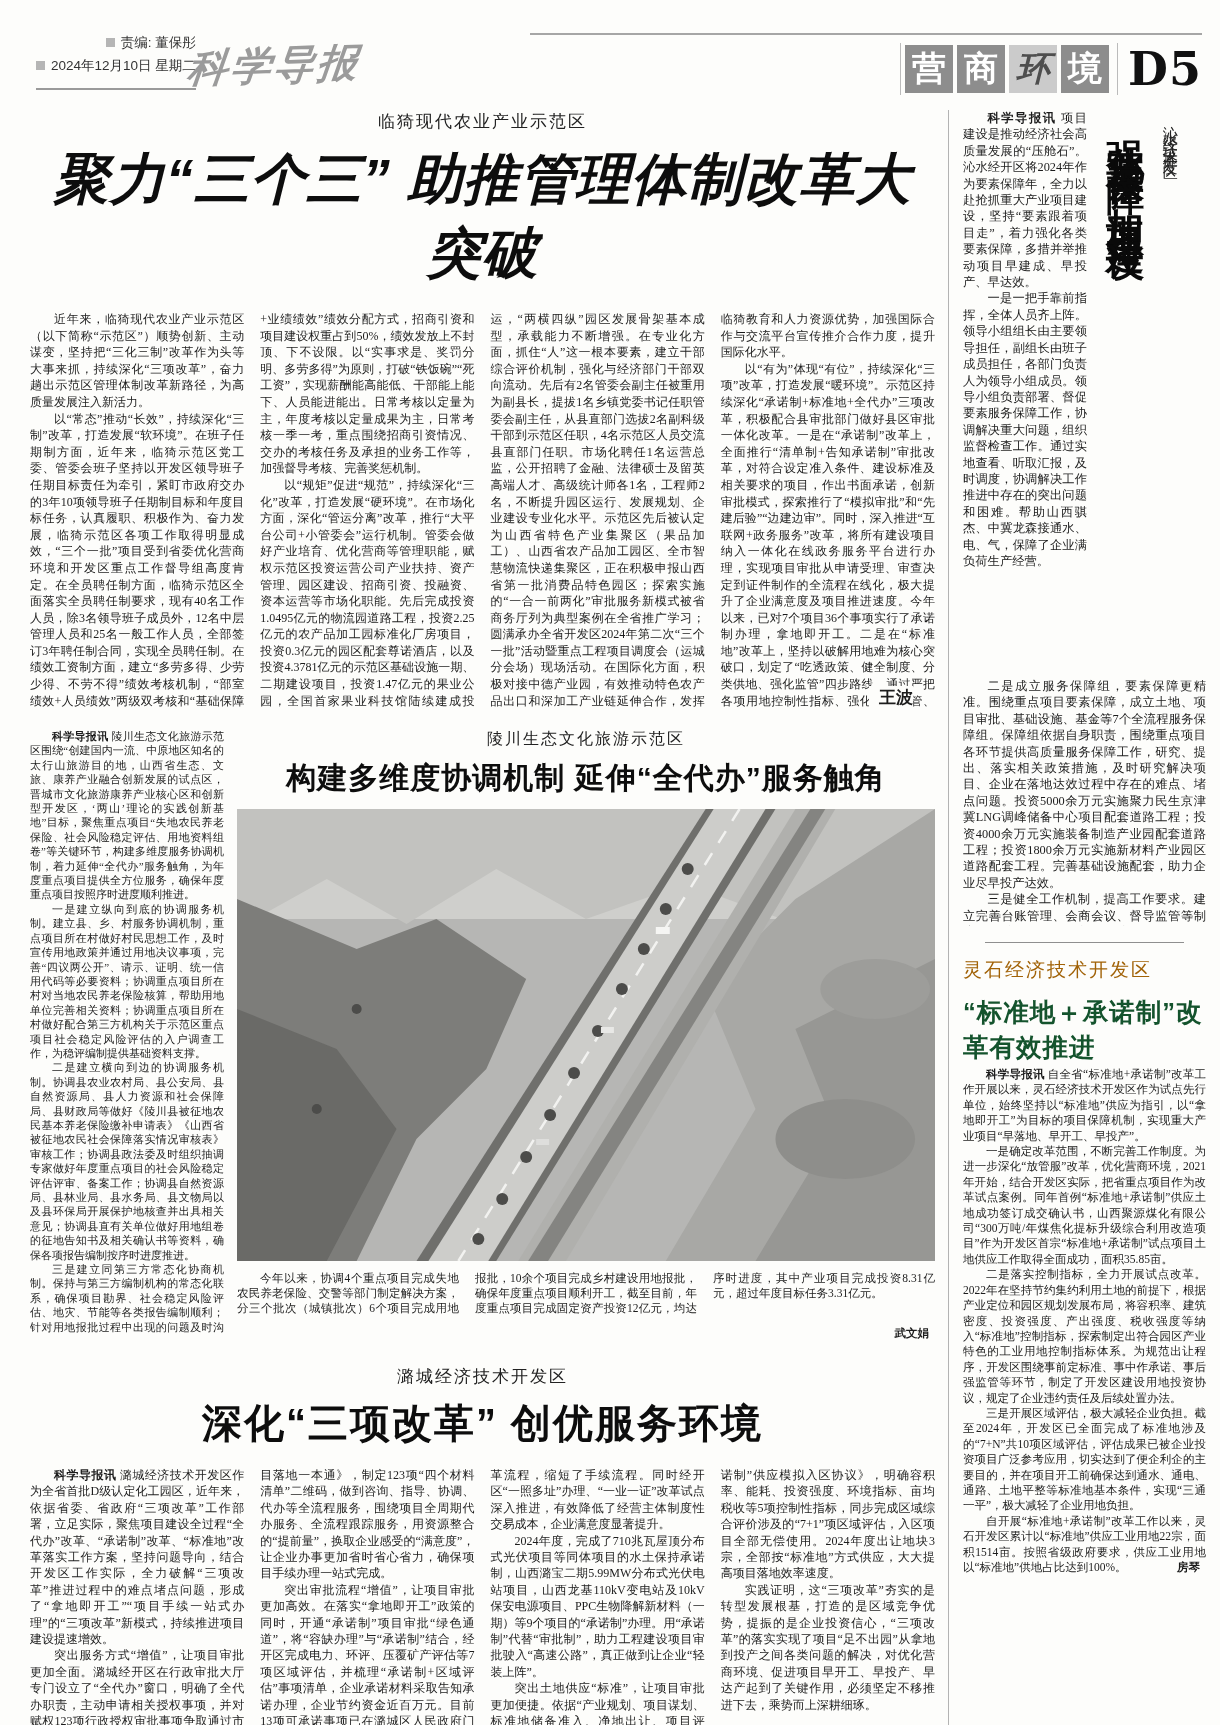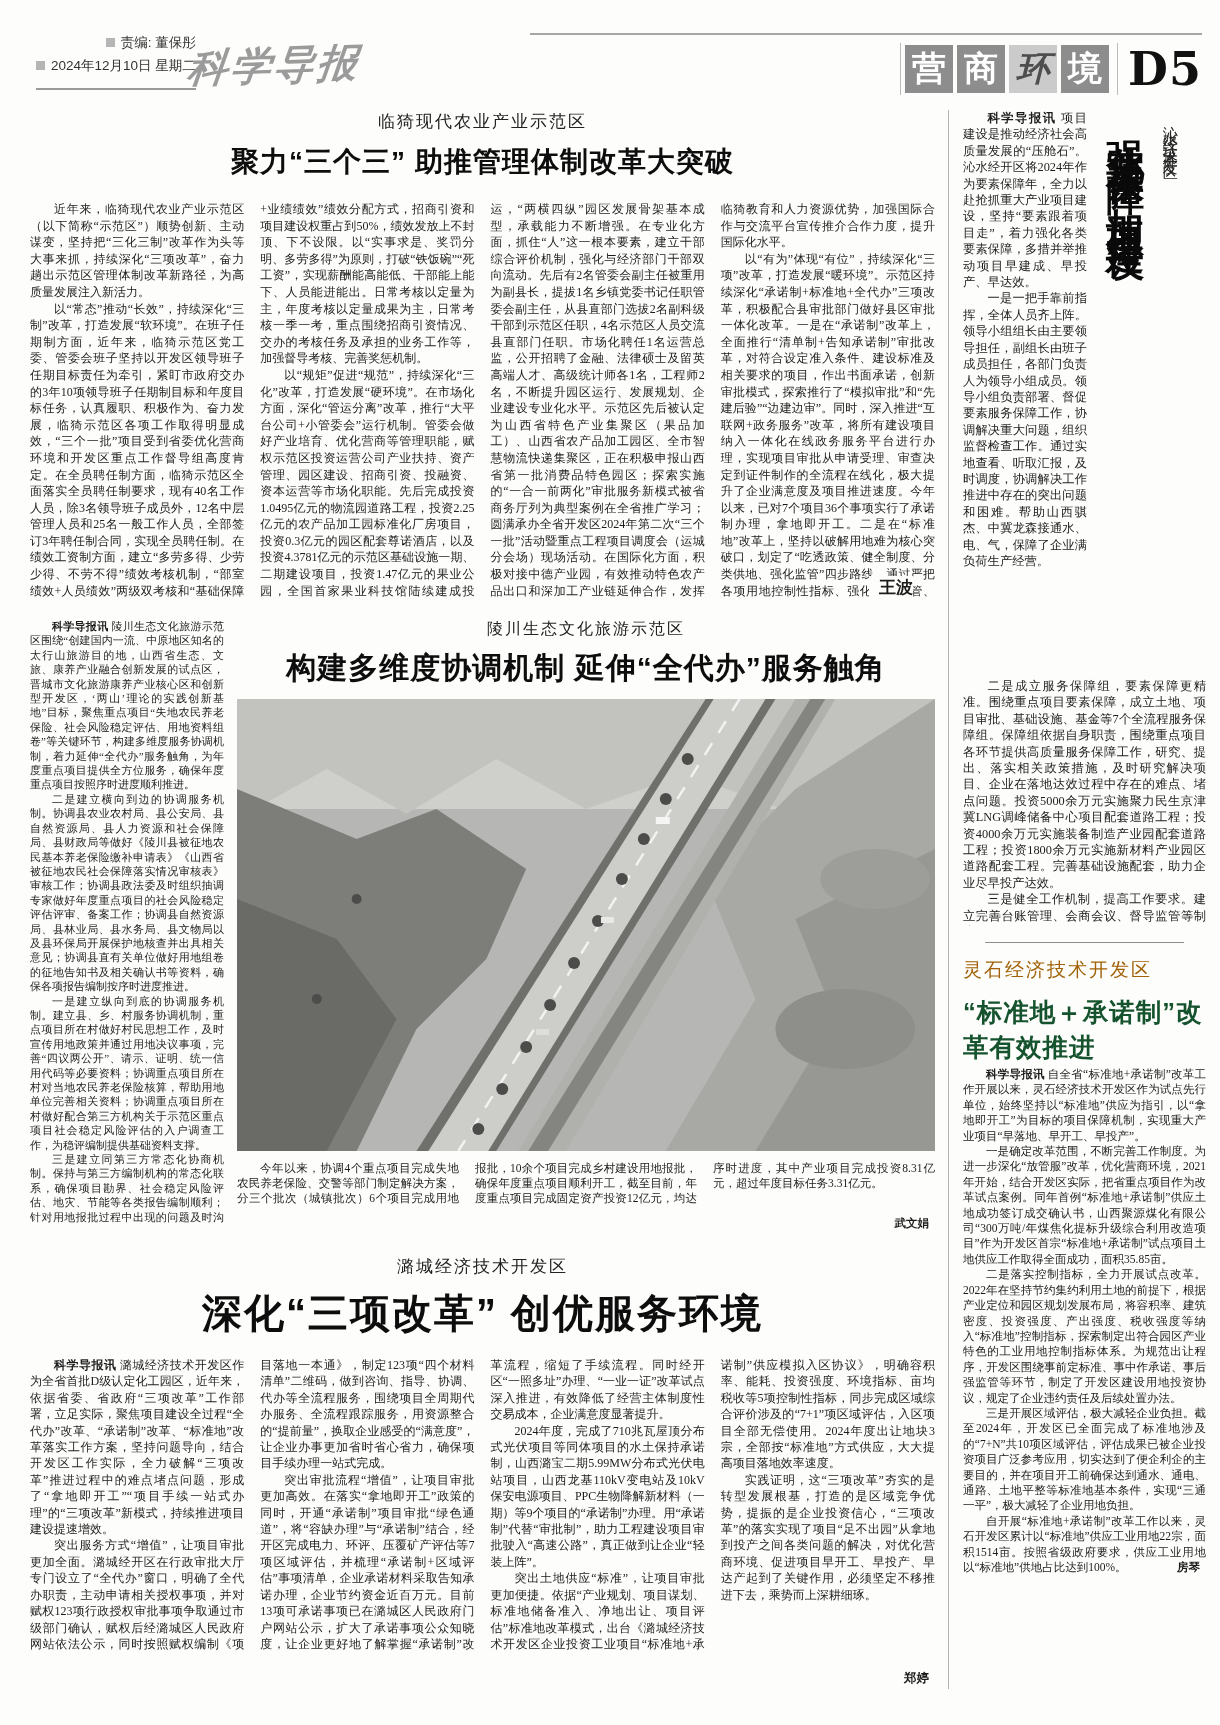--- a/index.html
+++ b/index.html
@@ -25,21 +25,21 @@
   .content { display:flex; align-items:stretch; }
   main { width:905px; }
   aside.sidebar { flex:1; border-left:1px solid #b3b3b3; margin-left:13px; padding-left:14px; }
   
   .kicker { text-align:center; font-size:17px; letter-spacing:2px; color:#222; font-family:Liberation Mono, monospace; }
   .headline { text-align:center; font-weight:bold; font-family:"Liberation Sans",sans-serif; color:#0d0d0d; }
   .art-body p { text-align:justify; text-indent:2em; }
   .art-body p b.lead { font-family:"Liberation Sans",sans-serif; }
   .byline-abs { position:absolute; right:6px; bottom:0; background:#fdfdfb; padding-left:10px; font-weight:bold; }
   
-  .linyi .headline { font-size:28px; letter-spacing:1px; margin:10px 0 20px; }
+  .linyi .headline { font-size:55px; letter-spacing:1px; margin:10px 0 20px;font-style:italic; }
   .linyi .art-body { column-count:4; column-gap:16px; height:400px; overflow:hidden; font-size:12px; line-height:16.6px; position:relative; }
   .linyi-wrap { position:relative; }
   .linyi-wrap .byline-abs { font-size:17px; right:22px; bottom:2px; }
   
   .lingchuan { display:flex; margin-top:18px; gap:13px; }
   .lc-left { width:194px; font-size:11px; line-height:14.4px; height:606px; overflow:hidden; }
   .lc-right { flex:1; position:relative; }
   .lc-right .kicker { font-size:16px; }
   .lc-right .headline { font-size:30px; letter-spacing:1px; margin:8px 0 10px; }
   .photo { width:100%; height:452px; display:block; }
@@ -107,22 +107,22 @@
             <p>以“规矩”促进“规范”，持续深化“三化”改革，打造发展“硬环境”。在市场化方面，深化“管运分离”改革，推行“大平台公司+小管委会”运行机制。管委会做好产业培育、优化营商等管理职能，赋权示范区投资运营公司产业扶持、资产管理、园区建设、招商引资、投融资、资本运营等市场化职能。先后完成投资1.0495亿元的物流园道路工程，投资2.25亿元的农产品加工园标准化厂房项目，投资0.3亿元的园区配套尊诺酒店，以及投资4.3781亿元的示范区基础设施一期、二期建设项目，投资1.47亿元的果业公园，全国首家果业科技馆陆续建成投运，“两横四纵”园区发展骨架基本成型，承载能力不断增强。在专业化方面，抓住“人”这一根本要素，建立干部综合评价机制，强化与经济部门干部双向流动。先后有2名管委会副主任被重用为副县长，提拔1名乡镇党委书记任职管委会副主任，从县直部门选拔2名副科级干部到示范区任职，4名示范区人员交流县直部门任职。市场化聘任1名运营总监，公开招聘了金融、法律硕士及留英高端人才、高级统计师各1名，工程师2名，不断提升园区运行、发展规划、企业建设专业化水平。示范区先后被认定为山西省特色产业集聚区（果品加工）、山西省农产品加工园区、全市智慧物流快递集聚区，正在积极申报山西省第一批消费品特色园区；探索实施的“一合一前两化”审批服务新模式被省商务厅列为典型案例在全省推广学习；圆满承办全省开发区2024年第二次“三个一批”活动暨重点工程项目调度会（运城分会场）现场活动。在国际化方面，积极对接中德产业园，有效推动特色农产品出口和深加工产业链延伸合作，发挥临猗教育和人力资源优势，加强国际合作与交流平台宣传推介合作力度，提升国际化水平。</p>
             <p>以“有为”体现“有位”，持续深化“三项”改革，打造发展“暖环境”。示范区持续深化“承诺制+标准地+全代办”三项改革，积极配合县审批部门做好县区审批一体化改革。一是在“承诺制”改革上，全面推行“清单制+告知承诺制”审批改革，对符合设定准入条件、建设标准及相关要求的项目，作出书面承诺，创新审批模式，探索推行了“模拟审批”和“先建后验”“边建边审”。同时，深入推进“互联网+政务服务”改革，将所有建设项目纳入一体化在线政务服务平台进行办理，实现项目审批从申请受理、审查决定到证件制作的全流程在线化，极大提升了企业满意度及项目推进速度。今年以来，已对7个项目36个事项实行了承诺制办理，拿地即开工。二是在“标准地”改革上，坚持以破解用地难为核心突破口，划定了“吃透政策、健全制度、分类供地、强化监管”四步路线，通过严把各项用地控制性指标、强化用地监管、实施“标准地+标准化厂房”新模式等举措，有效减轻企业负担，满足了企业“拿地即开工”需求。同时定期召开推进“标准地”改革工作联席会议，配合县自然资源局出台了《临猗县“标准地”供后监管工作实施方案》，确保监管流程标准化、监管过程服务化，有效督促企业充分履行投资承诺。截至目前，示范区核心区出让“标准地”7宗，合计289.21亩。三是在“全代办”改革上，组建“示范区全代办服务专班”，建立“1+1+X”全程领办代办链服机制，通过实行“一个项目、一套班子、一抓到底”的全代办服务，为项目签约落地至开工建设提供全事项、全链条、全周期的代办服务，真正做到了效率提升、企业满意。今年以来，已对10个项目27个事项提供全代办服务。同时，启动县区审批一体化改革，围绕“县区审批一体化”机制的日常运行进行探索创新，完善了委托受理机制，规范了协同服务模式，优化了一体化审批流程，持续推动实质层面的改革迈向纵深。临猗示范区的做法受到省商务厅的肯定，2024年11月19日印发的开发区高质量发展工作交流第2期简报以《临猗示范区：探索县区“一体化审批”改革新模式》为题，介绍了临猗示范区相关经验做法，在全省予以学习推广。</p>
           </div>
           <span class="byline-abs">王波</span>
         </div>
       </article>
 
       <article class="lingchuan">
         <div class="lc-left art-body">
           <p><b class="lead">科学导报讯</b><span> 陵川生态文化旅游示范区围绕“创建国内一流、中原地区知名的太行山旅游目的地，山西省生态、文旅、康养产业融合创新发展的试点区，晋城市文化旅游康养产业核心区和创新型开发区，‘两山’理论的实践创新基地”目标，聚焦重点项目“失地农民养老保险、社会风险稳定评估、用地资料组卷”等关键环节，构建多维度服务协调机制，着力延伸“全代办”服务触角，为年度重点项目提供全方位服务，确保年度重点项目按照序时进度顺利推进。</span></p>
+          <p>一是建立纵向到底的协调服务机制。建立县、乡、村服务协调机制，重点项目所在村做好村民思想工作，及时宣传用地政策并通过用地决议事项，完善“四议两公开”、请示、证明、统一信用代码等必要资料；协调重点项目所在村对当地农民养老保险核算，帮助用地单位完善相关资料；协调重点项目所在村做好配合第三方机构关于示范区重点项目社会稳定风险评估的入户调查工作，为稳评编制提供基础资料支撑。</p>
           <p>二是建立横向到边的协调服务机制。协调县农业农村局、县公安局、县自然资源局、县人力资源和社会保障局、县财政局等做好《陵川县被征地农民基本养老保险缴补申请表》《山西省被征地农民社会保障落实情况审核表》审核工作；协调县政法委及时组织抽调专家做好年度重点项目的社会风险稳定评估评审、备案工作；协调县自然资源局、县林业局、县水务局、县文物局以及县环保局开展保护地核查并出具相关意见；协调县直有关单位做好用地组卷的征地告知书及相关确认书等资料，确保各项报告编制按序时进度推进。</p>
-          <p>一是建立纵向到底的协调服务机制。建立县、乡、村服务协调机制，重点项目所在村做好村民思想工作，及时宣传用地政策并通过用地决议事项，完善“四议两公开”、请示、证明、统一信用代码等必要资料；协调重点项目所在村对当地农民养老保险核算，帮助用地单位完善相关资料；协调重点项目所在村做好配合第三方机构关于示范区重点项目社会稳定风险评估的入户调查工作，为稳评编制提供基础资料支撑。</p>
           <p>三是建立同第三方常态化协商机制。保持与第三方编制机构的常态化联系，确保项目勘界、社会稳定风险评估、地灾、节能等各类报告编制顺利；针对用地报批过程中出现的问题及时沟通，用最短的时间补正重点项目用地相关资料。</p>
         </div>
         <div class="lc-right">
           <div class="kicker">陵川生态文化旅游示范区</div>
           <h2 class="headline">构建多维度协调机制  延伸“全代办”服务触角</h2>
           <svg class="photo" viewBox="0 0 700 452" preserveAspectRatio="none" xmlns="http://www.w3.org/2000/svg">
             <rect width="700" height="452" fill="#b6b6b4"></rect>
             <rect width="700" height="110" fill="#cfcfcc"></rect>
             <path d="M0,120 L90,70 L170,115 L260,60 L350,110 L450,75 L560,115 L700,80 L700,0 L0,0 Z" fill="#c2c2bf"></path>
             <path d="M0,452 L0,90 L120,140 L200,110 L290,170 L250,260 L180,330 L120,452 Z" fill="#7d7d7a"></path>

